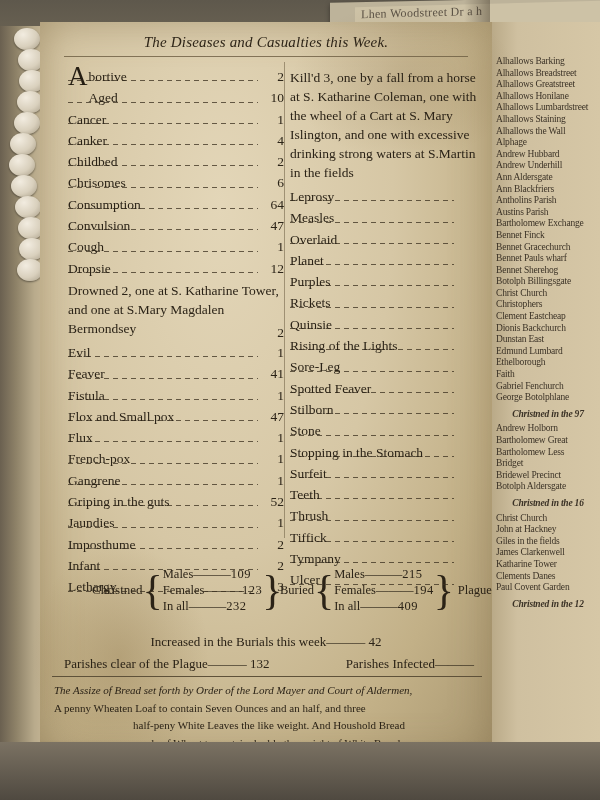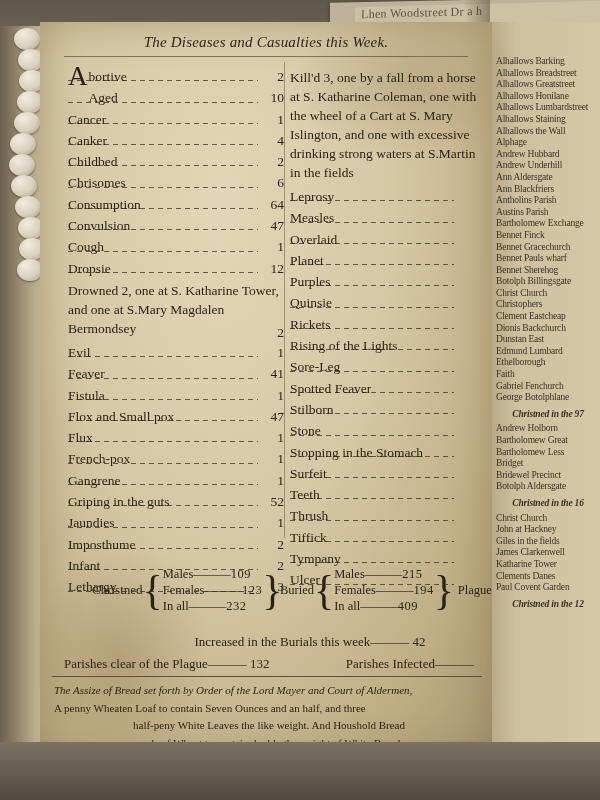--- a/index.html
+++ b/index.html
@@ -111,21 +111,21 @@
 
   
   .totals{position:absolute;left:30px;top:540px;width:420px;color:#2b2317;font-size:13px;}
   .tgroup{position:absolute;display:flex;align-items:center;}
   .brace{font-size:42px;line-height:34px;color:#2b2317;font-family:"Liberation Serif",serif;}
   .tlines{display:inline-block;font-size:12.5px;line-height:16px;white-space:nowrap;}
   .tlab{font-style:normal;}
   .tnum{letter-spacing:.5px;}
 
   .centerline{
-    position:absolute;left:0;top:612px;width:452px;text-align:center;font-size:13px;color:#2b2317;margin-left:44px;
+    position:absolute;left:0;top:612px;width:452px;text-align:center;font-size:13px;color:#2b2317;
   }
   .parline{
     position:absolute;left:24px;top:634px;width:410px;font-size:13px;color:#2b2317;
     display:flex;justify-content:space-between;
   }
   .rule2{position:absolute;left:12px;top:654px;width:430px;height:1px;background:#5e5139;}
   .assize{
     position:absolute;left:14px;top:660px;width:430px;font-size:11px;line-height:17.5px;
     color:#2b2317;
   }
@@ -244,22 +244,22 @@
         <div class="row"><span class="nm nm-bg">Infant</span><span class="dots"></span><span class="num">2</span></div>
         <div class="row"><span class="nm nm-bg">Lethargy</span><span class="dots"></span><span class="num">3</span></div>
       </div>
     <div class="col colB" id="colB">
         <div class="row multi" style="padding: 2px 0px 4px;"><span class="nm nm-bg">Kill'd 3, one by a fall from a horse at S. Katharine Coleman, one with the wheel of a Cart at S. Mary Islington, and one with excessive drinking strong waters at S.Martin in the fields</span><span class="num"></span></div>
         <div class="row"><span class="nm nm-bg">Leprosy</span><span class="dots"></span><span class="num"></span></div>
         <div class="row"><span class="nm nm-bg">Measles</span><span class="dots"></span><span class="num"></span></div>
         <div class="row"><span class="nm nm-bg">Overlaid</span><span class="dots"></span><span class="num"></span></div>
         <div class="row"><span class="nm nm-bg">Planet</span><span class="dots"></span><span class="num"></span></div>
         <div class="row"><span class="nm nm-bg">Purples</span><span class="dots"></span><span class="num"></span></div>
+        <div class="row"><span class="nm nm-bg">Rickets</span><span class="dots"></span><span class="num"></span></div>
         <div class="row"><span class="nm nm-bg">Quinsie</span><span class="dots"></span><span class="num"></span></div>
-        <div class="row"><span class="nm nm-bg">Rickets</span><span class="dots"></span><span class="num"></span></div>
         <div class="row"><span class="nm nm-bg">Rising of the Lights</span><span class="dots"></span><span class="num"></span></div>
         <div class="row"><span class="nm nm-bg">Sore-Leg</span><span class="dots"></span><span class="num"></span></div>
         <div class="row"><span class="nm nm-bg">Spotted Feaver</span><span class="dots"></span><span class="num"></span></div>
         <div class="row"><span class="nm nm-bg">Stilborn</span><span class="dots"></span><span class="num"></span></div>
         <div class="row"><span class="nm nm-bg">Stone</span><span class="dots"></span><span class="num"></span></div>
         <div class="row"><span class="nm nm-bg">Stopping in the Stomach</span><span class="dots"></span><span class="num"></span></div>
         <div class="row"><span class="nm nm-bg">Surfeit</span><span class="dots"></span><span class="num"></span></div>
         <div class="row"><span class="nm nm-bg">Teeth</span><span class="dots"></span><span class="num"></span></div>
         <div class="row"><span class="nm nm-bg">Thrush</span><span class="dots"></span><span class="num"></span></div>
         <div class="row"><span class="nm nm-bg">Tiffick</span><span class="dots"></span><span class="num"></span></div>

